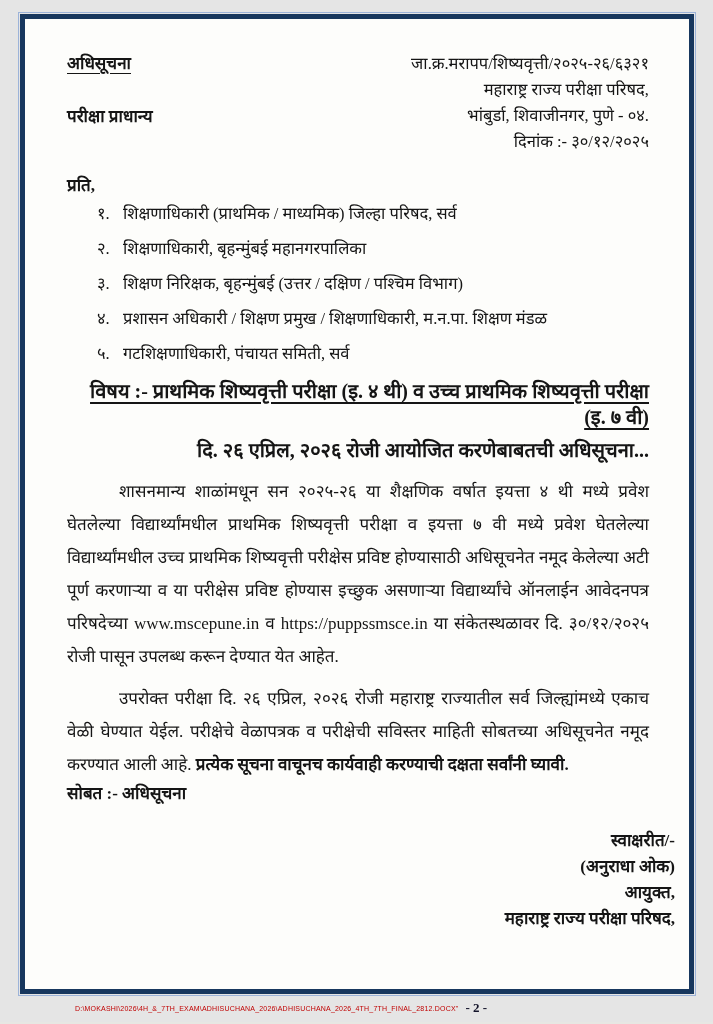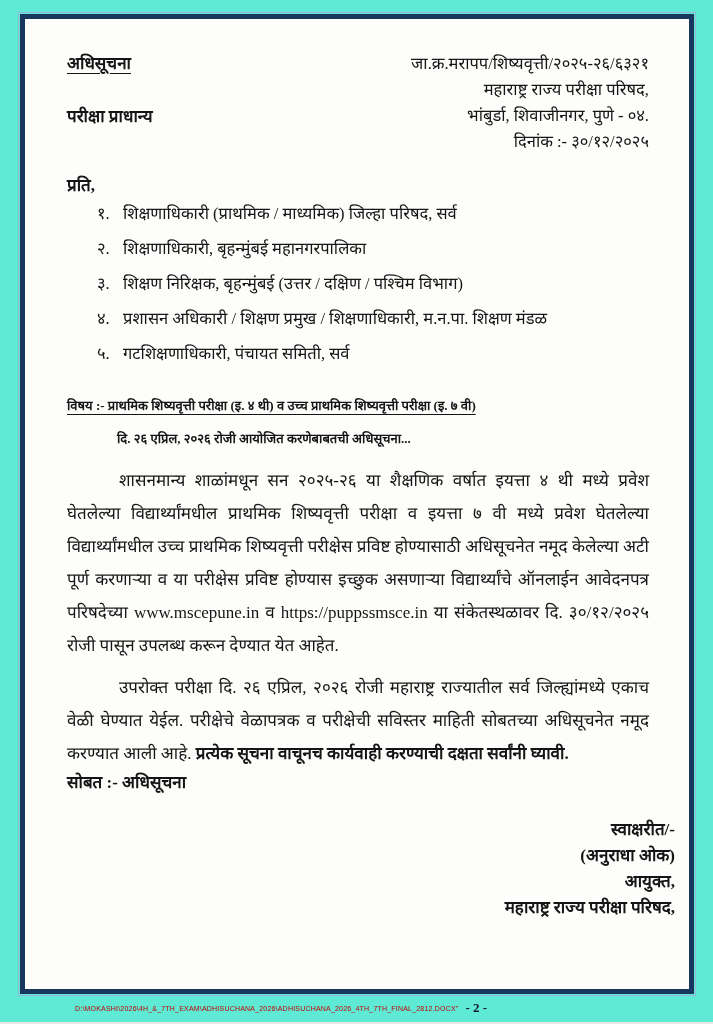--- a/index.html
+++ b/index.html
@@ -7,21 +7,21 @@
   body {
     width: 713px; height: 1024px;
     background: #ffffff;
     font-family: "Liberation Serif", "DejaVu Serif", serif;
     color: #151515;
     overflow: hidden;
   }
   .sheet {
     position: relative;
     width: 713px; height: 1024px;
-    background: #5eead4;
+    background: #e5e5e5;
   }
   
   .frame {
     position: absolute;
     left: 20px; top: 14px; right: 19px; bottom: 30px;
     border: 5px solid var(--navy, #17375e);
     outline: 1px solid var(--light-blue, #9cb3d9);
     outline-offset: 1px;
     padding: 32px 40px 0 42px;
     overflow: hidden;
@@ -39,21 +39,21 @@
   .hdr-subtitle { font-size: 17px; font-weight: bold; margin-top: 30px; }
   .hdr-right { font-size: 16.5px; line-height: 26px; text-align: right; }
 
   
   .to-label { margin-top: 18px; font-size: 17px; font-weight: bold; }
   .recipients { margin: 7px 0 0 30px; padding: 0; list-style: none; }
   .recipients li { display: flex; margin-bottom: 13px; font-size: 16.5px; line-height: 22px; }
   .recipients .num { width: 26px; flex: none; }
 
   
-  .subject { margin-top: 28px; font-size: 13px; font-weight: bold; }
+  .subject { margin-top: 13px; font-size: 20px; font-weight: bold; text-align: right; }
   .subject-line1 {
     text-decoration: underline;
     text-underline-offset: 4px;
     line-height: 26px;
   }
   .subject-line2 { margin-top: 7px; padding-left: 50px; line-height: 26px; }
 
   
   .para {
     margin: 12px 0 0 0;

